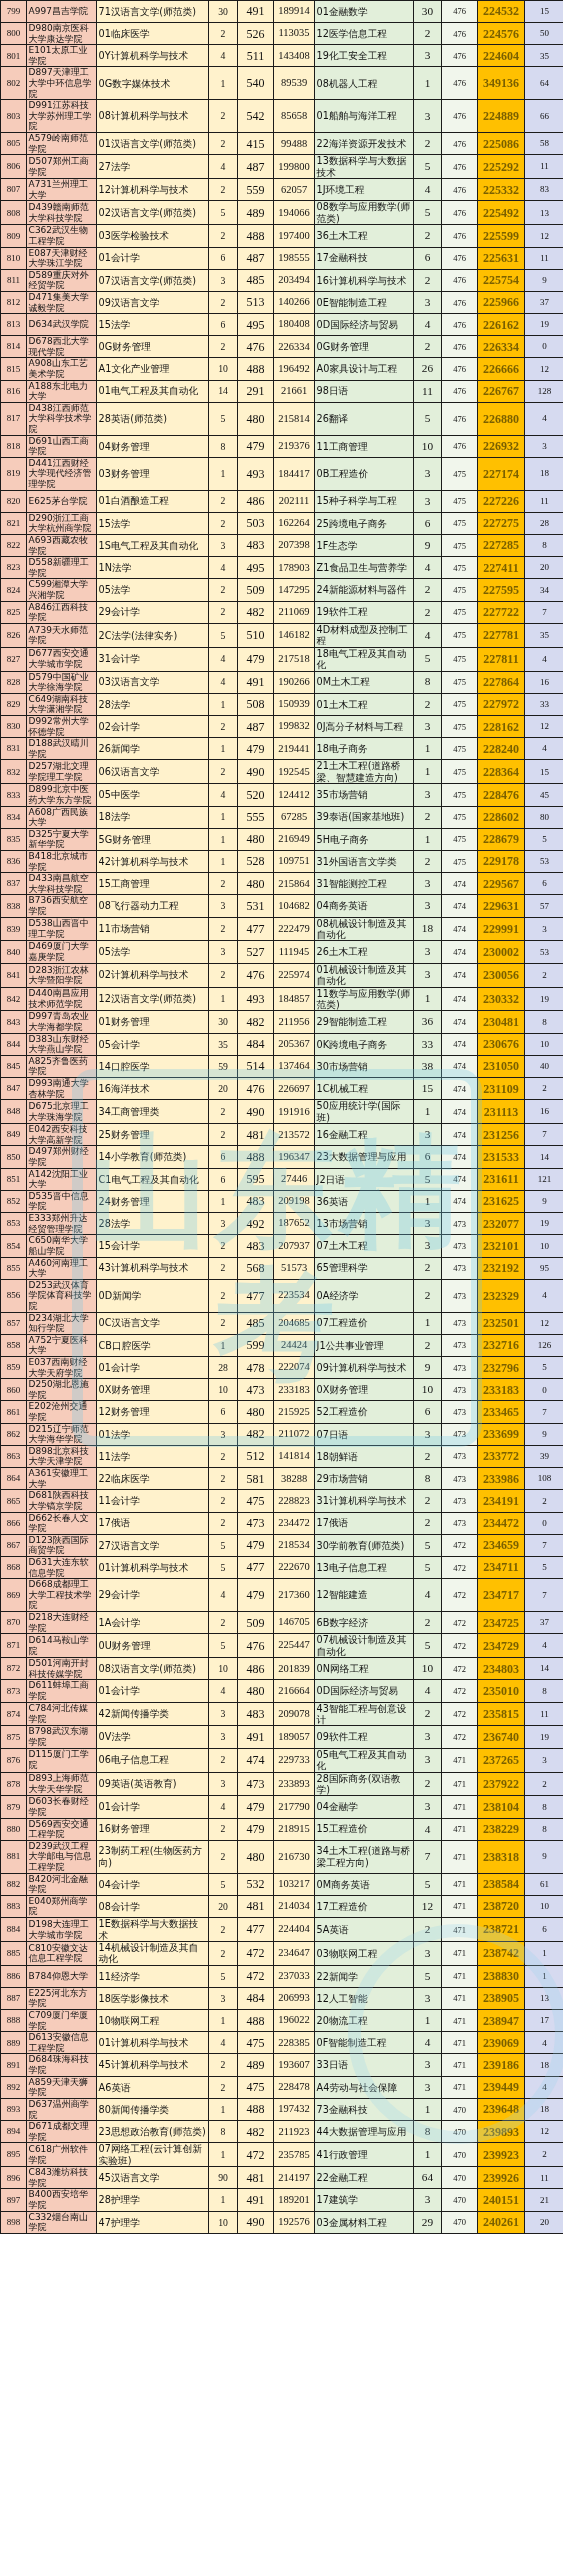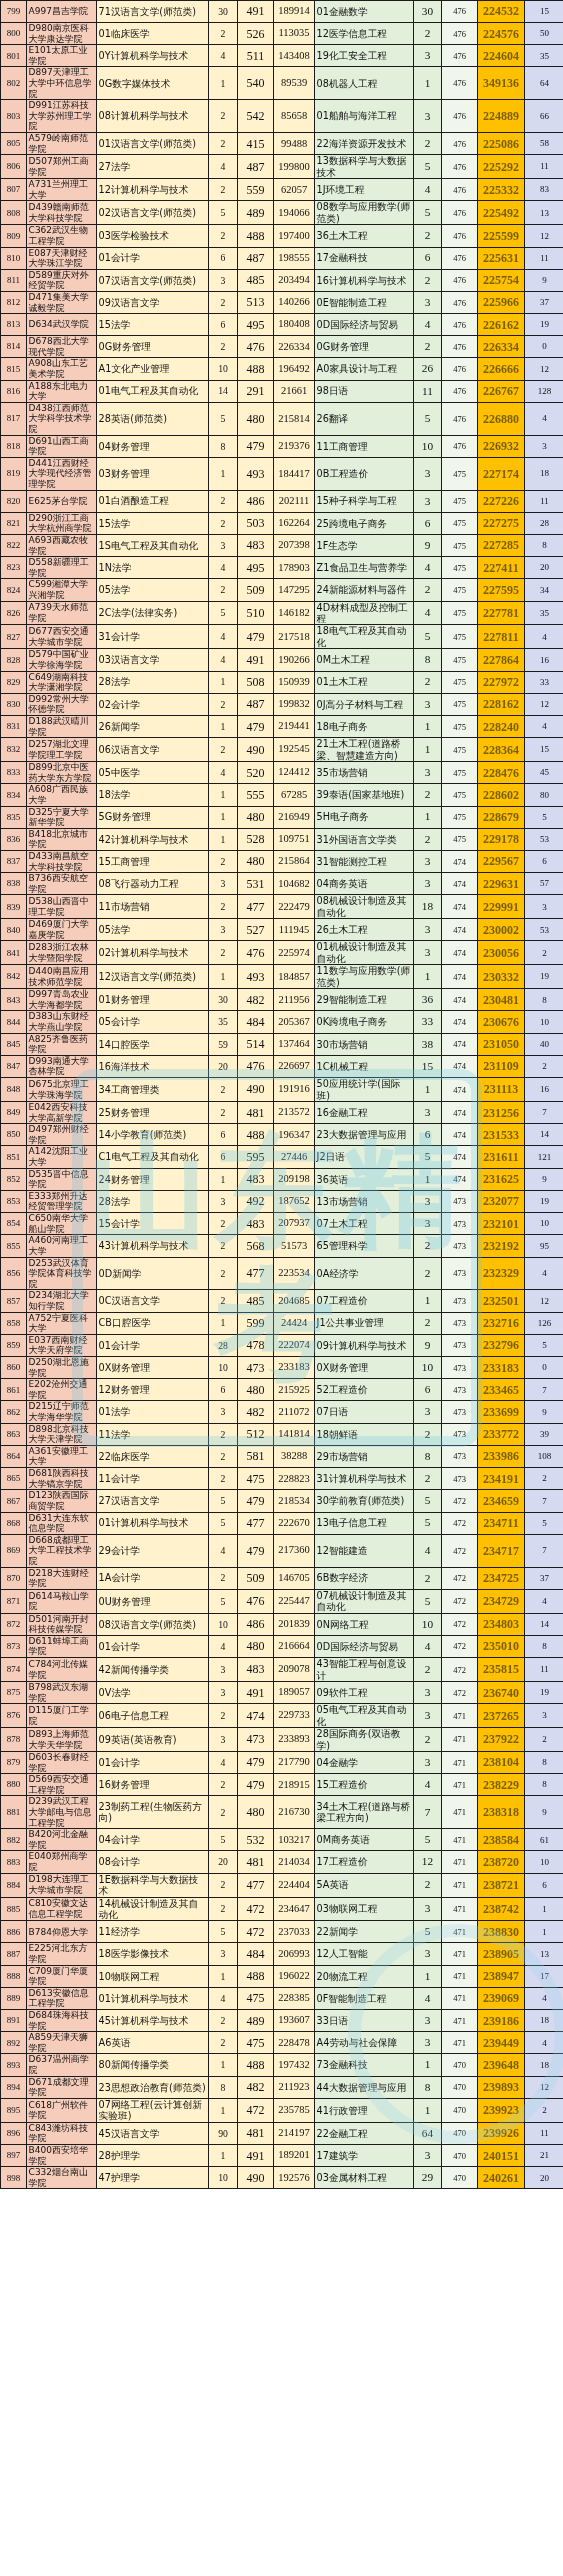--- a/index.html
+++ b/index.html
@@ -395,20 +395,33 @@
     <td class="c4">2</td>
     <td class="c5">509</td>
     <td class="c6">147295</td>
     <td class="c7">24新能源材料与器件</td>
     <td class="c8">2</td>
     <td class="c9">475</td>
     <td class="c10">227595</td>
     <td class="c11">34</td>
   </tr>
       <tr>
+    <td class="c1">825</td>
+    <td class="c2">A846江西科技学院</td>
+    <td class="c3">29会计学</td>
+    <td class="c4">2</td>
+    <td class="c5">482</td>
+    <td class="c6">211069</td>
+    <td class="c7">19软件工程</td>
+    <td class="c8">2</td>
+    <td class="c9">475</td>
+    <td class="c10">227722</td>
+    <td class="c11">7</td>
+  </tr>
+      <tr>
     <td class="c1">826</td>
     <td class="c2">A739天水师范学院</td>
     <td class="c3">2C法学(法律实务)</td>
     <td class="c4">5</td>
     <td class="c5">510</td>
     <td class="c6">146182</td>
     <td class="c7">4D材料成型及控制工程</td>
     <td class="c8">4</td>
     <td class="c9">475</td>
     <td class="c10">227781</td>
@@ -902,20 +915,33 @@
     <td class="c4">2</td>
     <td class="c5">475</td>
     <td class="c6">228823</td>
     <td class="c7">31计算机科学与技术</td>
     <td class="c8">2</td>
     <td class="c9">473</td>
     <td class="c10">234191</td>
     <td class="c11">2</td>
   </tr>
       <tr>
+    <td class="c1">866</td>
+    <td class="c2">D662长春人文学院</td>
+    <td class="c3">17俄语</td>
+    <td class="c4">2</td>
+    <td class="c5">473</td>
+    <td class="c6">234472</td>
+    <td class="c7">17俄语</td>
+    <td class="c8">2</td>
+    <td class="c9">473</td>
+    <td class="c10">234472</td>
+    <td class="c11">0</td>
+  </tr>
+      <tr>
     <td class="c1">867</td>
     <td class="c2">D123陕西国际商贸学院</td>
     <td class="c3">27汉语言文学</td>
     <td class="c4">5</td>
     <td class="c5">479</td>
     <td class="c6">218534</td>
     <td class="c7">30学前教育(师范类)</td>
     <td class="c8">5</td>
     <td class="c9">472</td>
     <td class="c10">234659</td>

